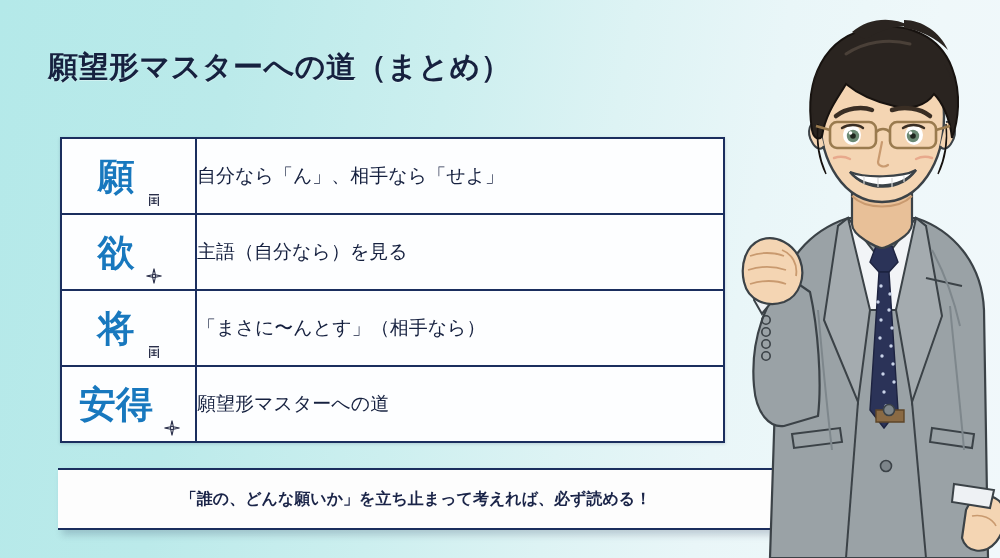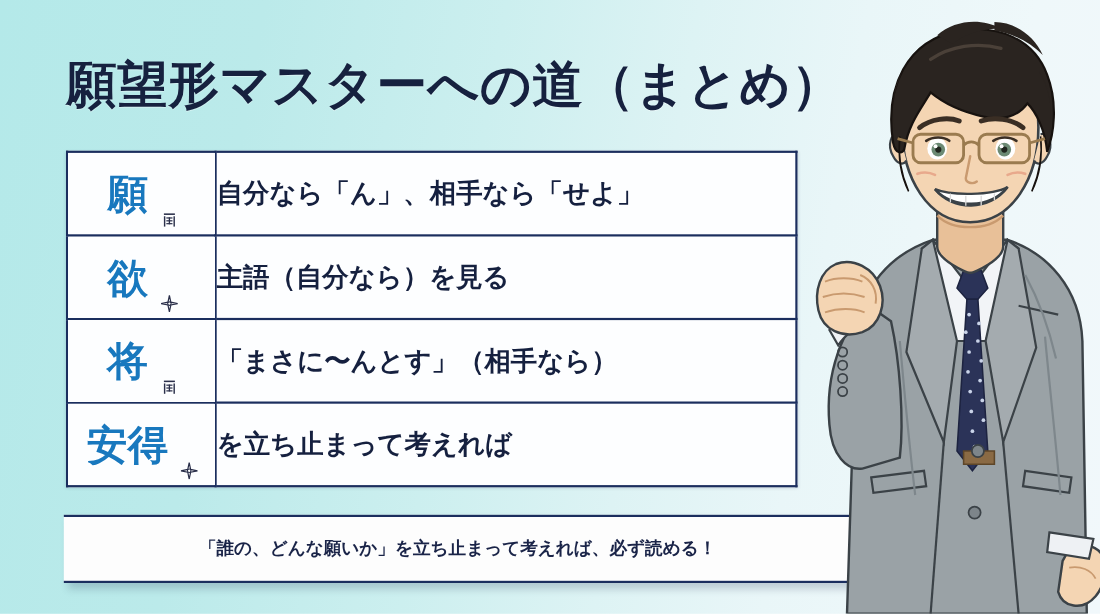--- a/index.html
+++ b/index.html
@@ -24,23 +24,23 @@
         #ddf3f4 58%,
         #e9f6f8 72%,
         #eff8fa 86%,
         #f1f8fb 100%);
     overflow: hidden;
   }
 
   
   #title {
     position: absolute;
-    left: 60px;
+    left: 48px;
     top: 47px;
-    font-size: 46px;
+    font-size: 30px;
     font-weight: bold;
     color: #16213f;
     letter-spacing: 0.5px;
     white-space: nowrap;
     text-shadow: 0 1px 0 rgba(255,255,255,0.35);
   }
 
   
   #summary-table {
     position: absolute;
@@ -85,22 +85,22 @@
     left: 6px;
     width: 16px;
     height: 16px;
     color: #2a2f4a;
   }
   .kanji-mark svg { display: block; }
   .desc-cell {
     height: 74px;
     padding-left: 16px;
     vertical-align: middle;
-    font-size: 24px;
-    font-weight: bold;
+    font-size: 19px;
+    font-weight: normal;
     color: #15203f;
     letter-spacing: 0px;
     white-space: nowrap;
   }
 
   
   #bottom-banner {
     position: absolute;
     left: 58px;
     top: 468px;
@@ -199,21 +199,21 @@
           <span class="kanji-inner">
             <span class="kanji-main">安得</span>
             <span class="kanji-mark">
               <svg viewBox="0 0 16 16" aria-hidden="true">
                 <path d="M8 0.5 L9.3 6.7 L15.5 8 L9.3 9.3 L8 15.5 L6.7 9.3 L0.5 8 L6.7 6.7 Z" fill="none" stroke="currentColor" stroke-width="1.1"></path>
                 <circle cx="8" cy="8" r="1.6" fill="none" stroke="currentColor" stroke-width="1"></circle>
               </svg>
             </span>
           </span>
         </td>
-        <td class="desc-cell">を立ち止まって考えれば</td>
+        <td class="desc-cell">願望形マスターへの道</td>
       </tr>
     </tbody>
   </table>
 
   <div id="bottom-banner">
     <span id="bottom-banner-text">「誰の、どんな願いか」を立ち止まって考えれば、必ず読める！</span>
   </div>
 
   <div id="character">
     <svg viewBox="0 0 280 548" xmlns="http://www.w3.org/2000/svg">

